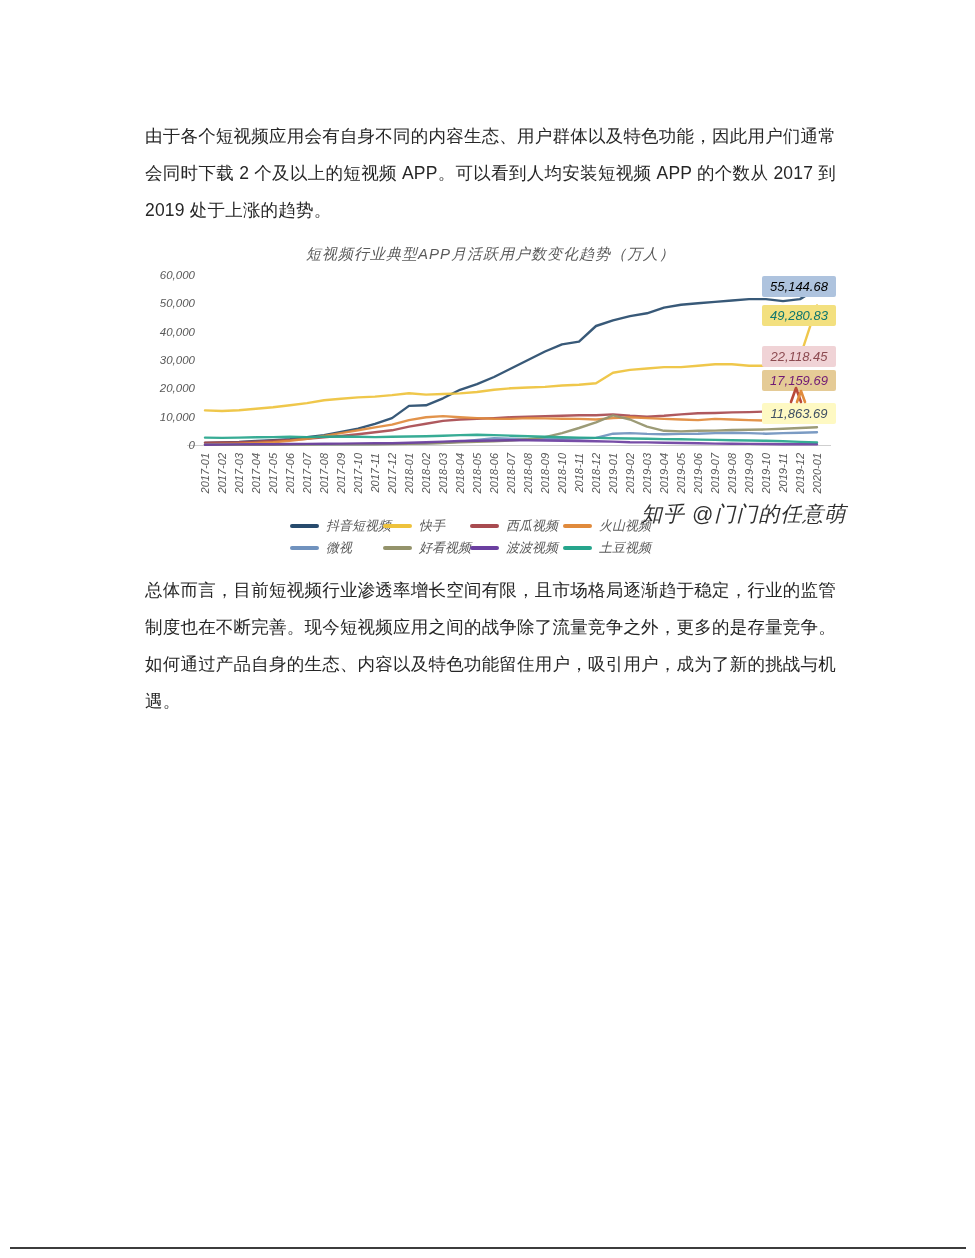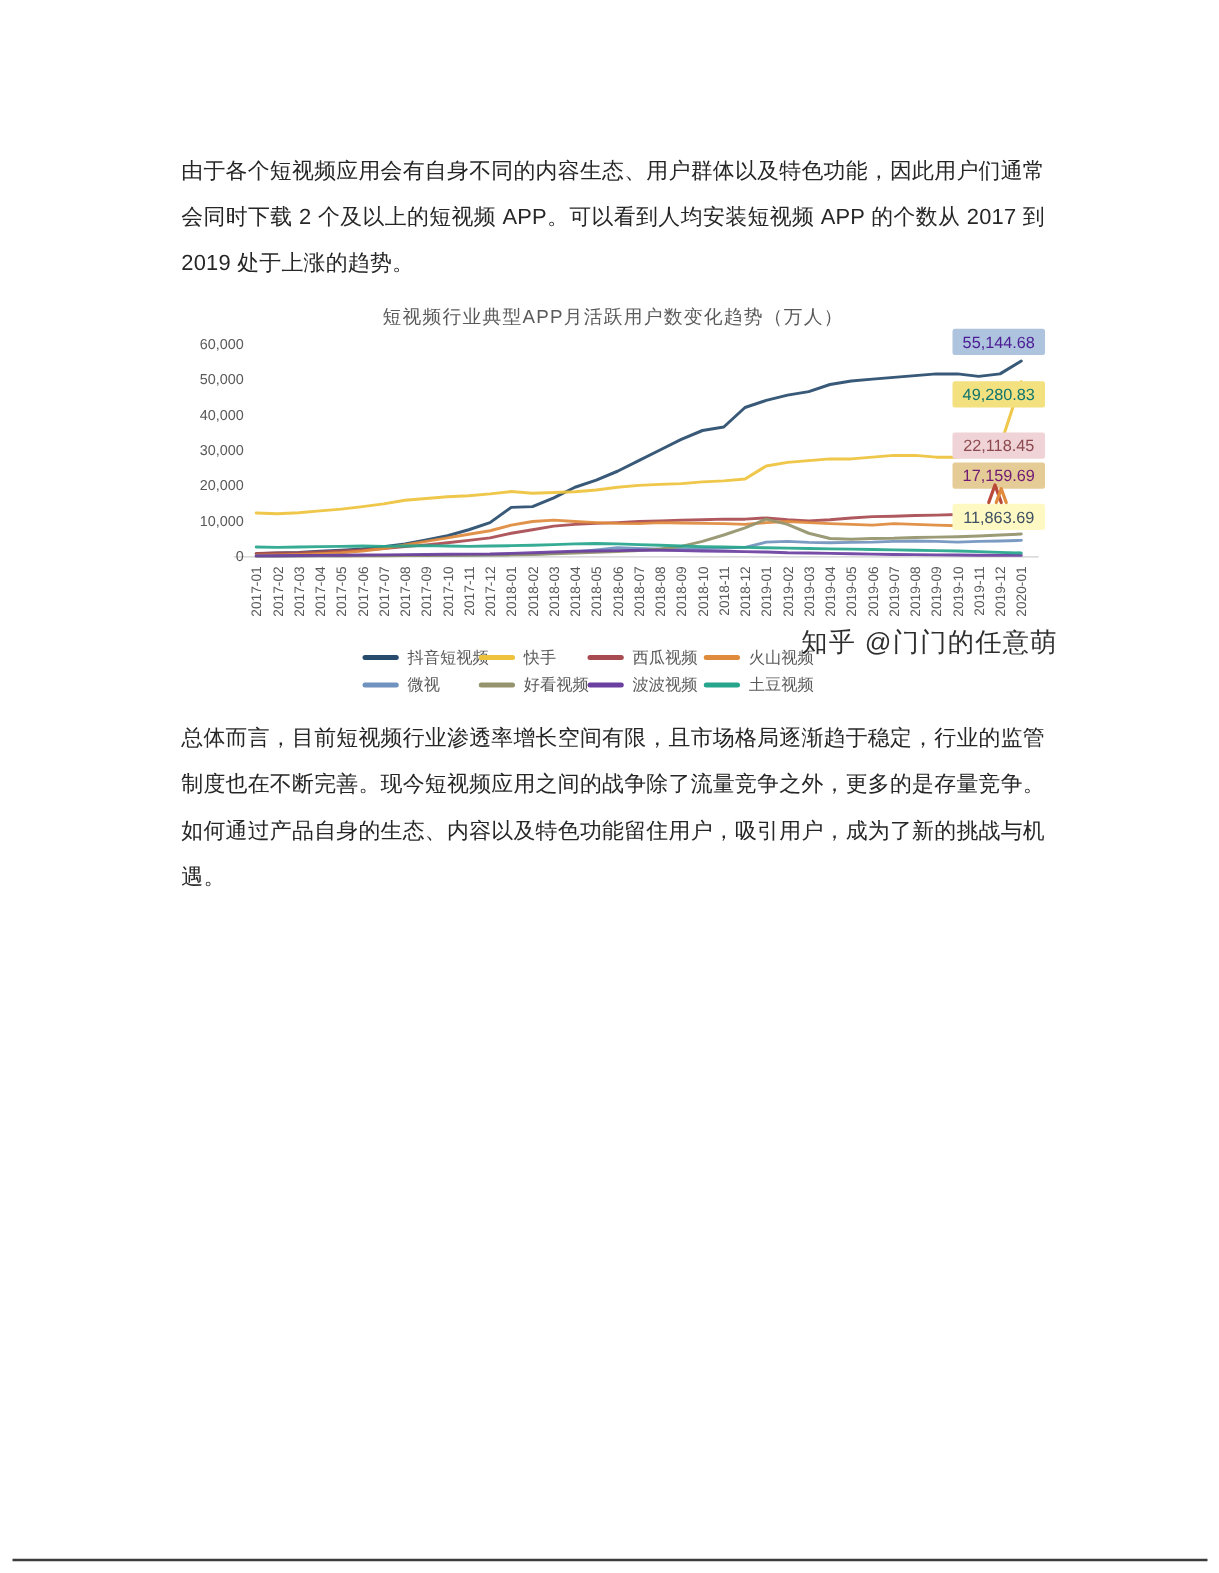--- a/index.html
+++ b/index.html
@@ -3,21 +3,21 @@
 <meta charset="utf-8">
 <style>
   html,body{margin:0;padding:0;background:#ffffff;}
   .page{position:relative;width:975px;height:1258px;background:#ffffff;overflow:hidden;
         font-family:"Liberation Sans","DejaVu Sans",sans-serif;border-radius:30px;}
   .content{position:absolute;left:145px;top:0;width:691px;}
   .content p{font-size:17.5px;line-height:37px;color:#262626;margin:0 0 14px;
              text-align:justify;text-justify:inter-ideograph;letter-spacing:.2px;}
   .content p.first{margin-top:118px;}
 
-  .chart-figure{position:relative;width:691px;margin:0 0 14px;}
+  .chart-figure{position:relative;width:691px;margin:0 0 14px;font-style:italic;}
   .chart-title{text-align:center;font-size:15px;line-height:22px;color:#5a5a5a;
                letter-spacing:1px;margin:0 0 2px;}
   #chart-svg{display:block;}
   #chart-svg text{font-family:"Liberation Sans","DejaVu Sans",sans-serif;}
 
   .legend{display:grid;grid-template-columns:93px 87px 93px 170px;row-gap:1px;margin-left:145px;}
   .legend-item{display:flex;align-items:center;height:21px;}
   .legend-swatch{display:inline-block;width:29px;height:4px;border-radius:2px;margin-right:7px;flex:none;}
   .legend-label{font-size:13px;color:#595959;white-space:nowrap;}
 
@@ -125,21 +125,21 @@
           <div class="legend-item">
             <span class="legend-swatch" style="background: rgb(107, 63, 160);"></span>
             <span class="legend-label">波波视频</span>
           </div>
           <div class="legend-item">
             <span class="legend-swatch" style="background: rgb(38, 165, 140);"></span>
             <span class="legend-label">土豆视频</span>
           </div>
         </div>
       <div class="end-labels" id="end-labels">
-          <div class="end-label" style="top: 20px; background: rgb(174, 195, 222); color: #4c1d95;">55,144.68</div>
+          <div class="end-label" style="top: 33px; background: rgb(174, 195, 222); color: #000000;">55,144.68</div>
           <div class="end-label" style="top: 62px; background: rgb(243, 224, 127); color: #0f766e;">49,280.83</div>
           <div class="end-label" style="top: 103px; background: rgb(240, 211, 214); color: rgb(140, 74, 80);">22,118.45</div>
           <div class="end-label" style="top: 127px; background: rgb(229, 203, 150); color: #701a75;">17,159.69</div>
           <div class="end-label" style="top: 160px; background: #fef9c3; color: rgb(63, 79, 99);">11,863.69</div>
         </div>
       <svg class="arrow-anno" width="20" height="20">
         <path d="M2 17 L7 3 L12 17" fill="none" stroke="#b94a3a" stroke-width="2.6" stroke-linecap="round" stroke-linejoin="round"></path>
         <path d="M8 17 L12 6 L16 17" fill="none" stroke="#e08a3c" stroke-width="2.6" stroke-linecap="round" stroke-linejoin="round"></path>
       </svg>
       <div class="watermark">知乎 @门门的任意萌</div>

